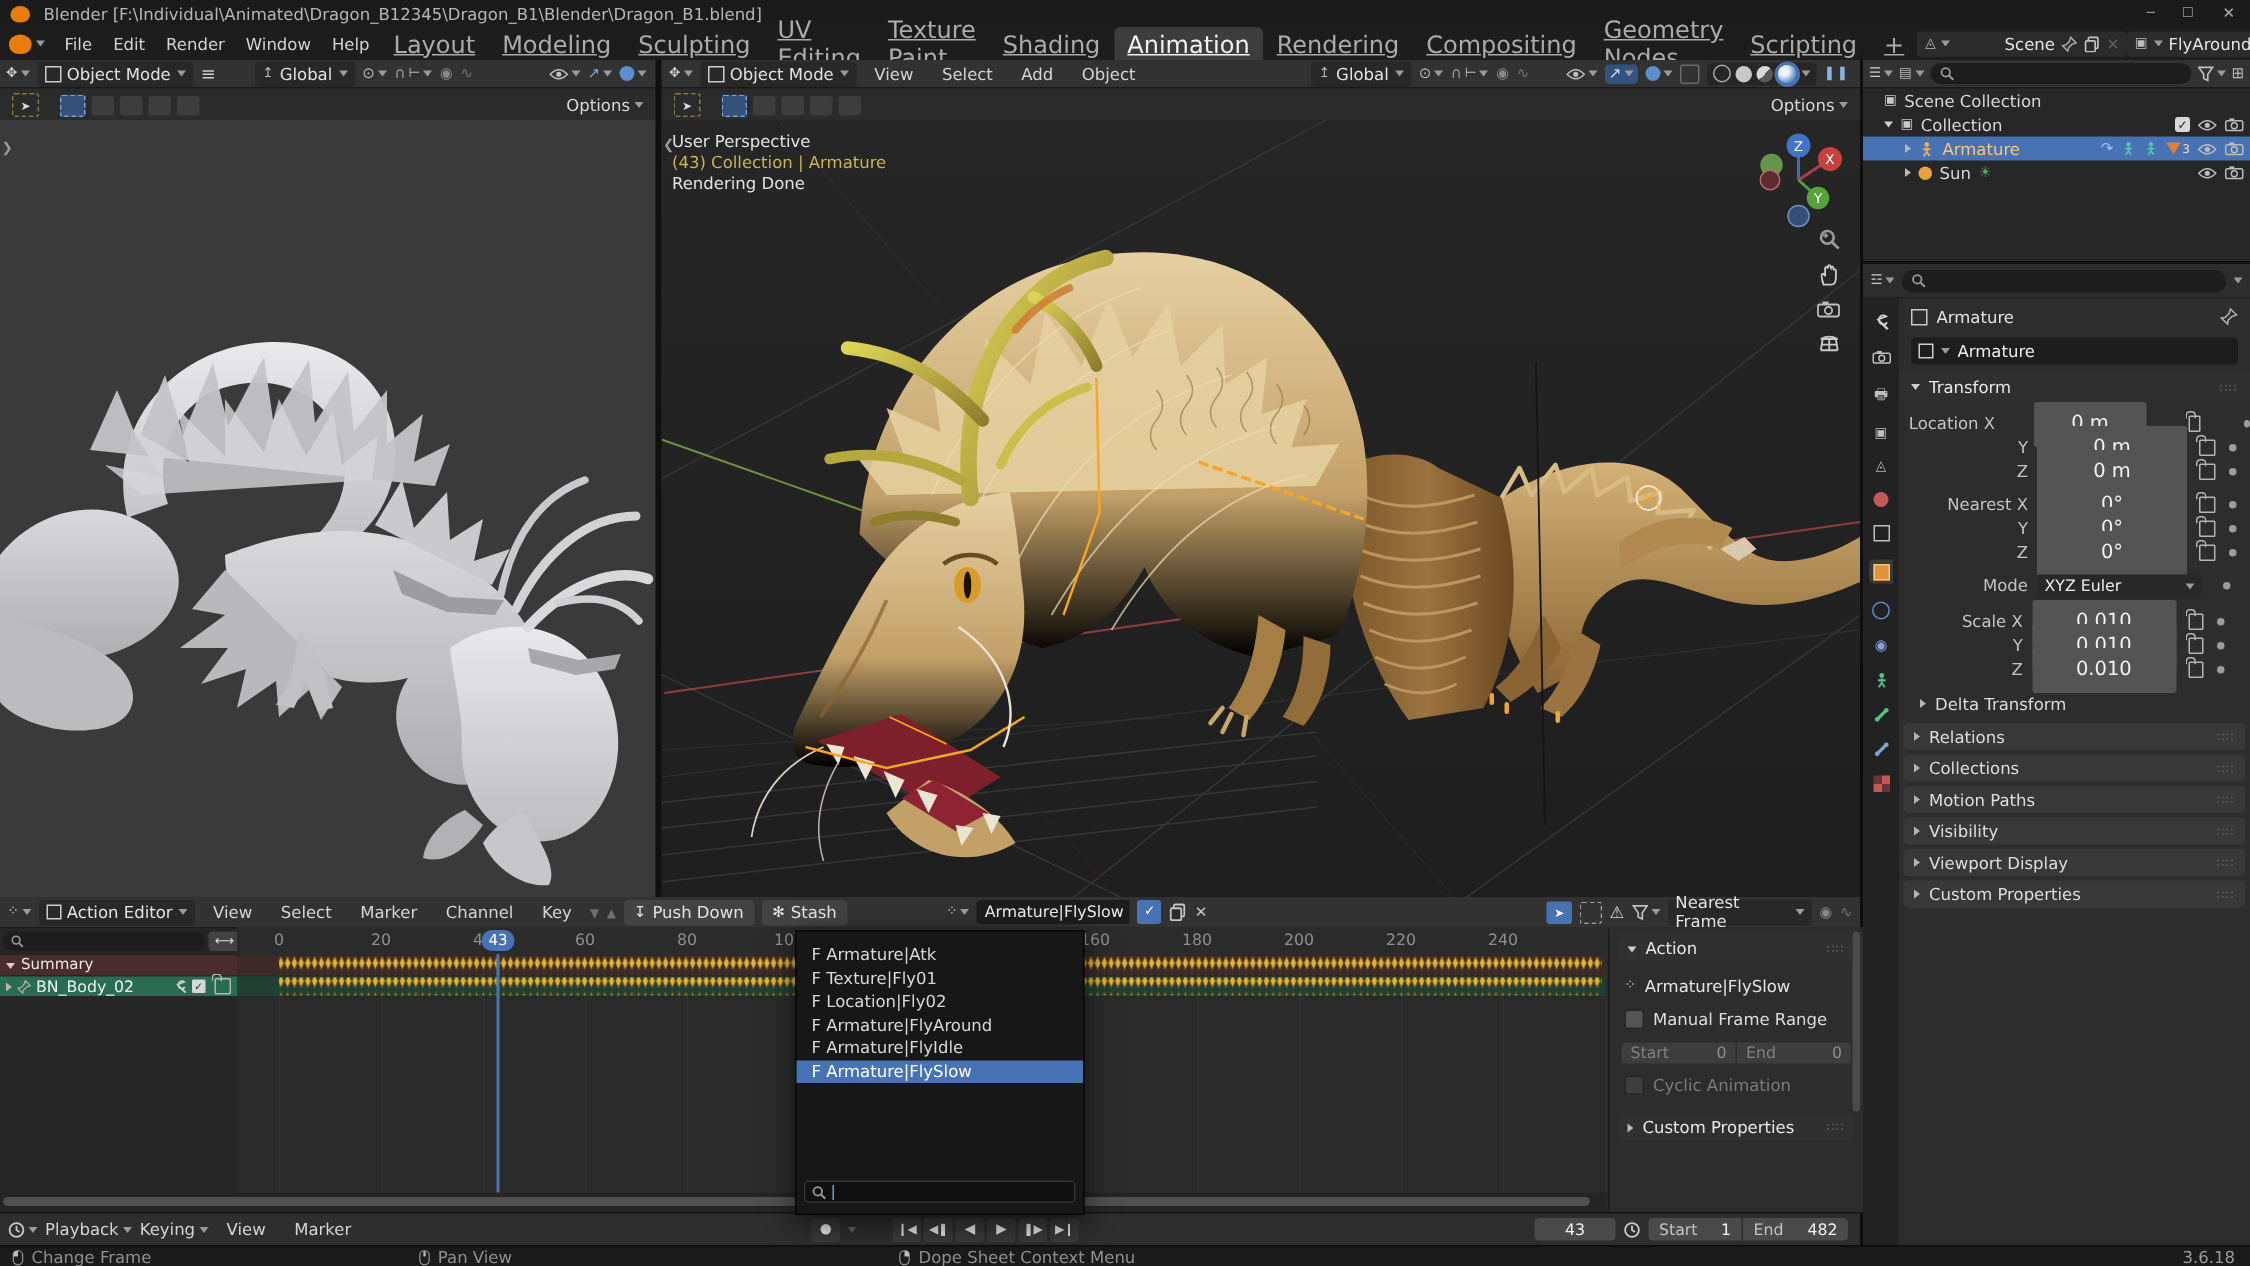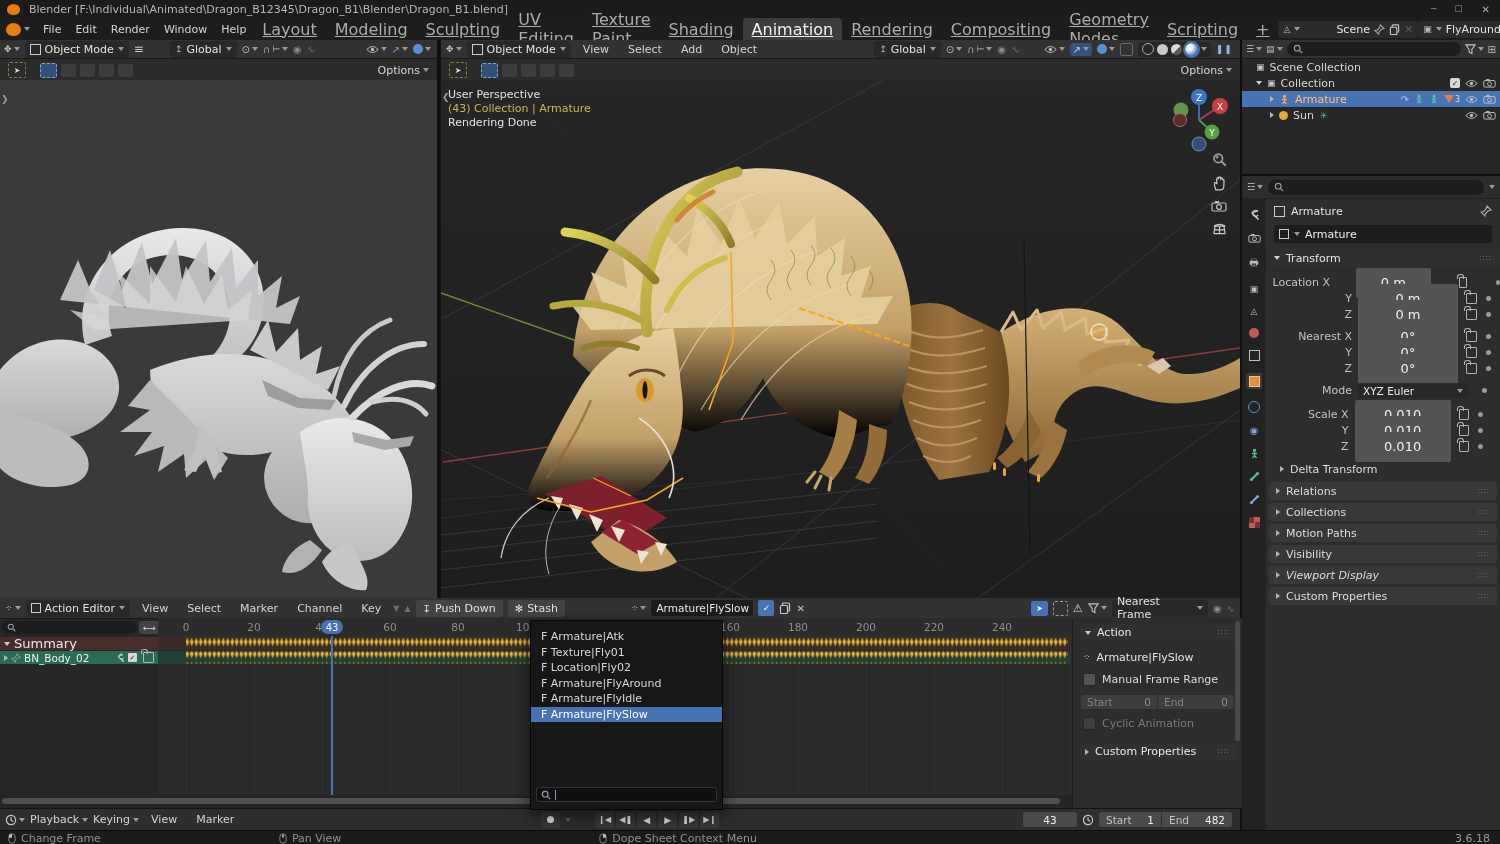--- a/index.html
+++ b/index.html
@@ -727,21 +727,21 @@
             <span style="flex:1;">Motion Paths</span>
             <span class="grip">∷∷</span>
           </div>
           <div class="panelC">
             <span class="cvr"></span>
             <span style="flex:1;">Visibility</span>
             <span class="grip">∷∷</span>
           </div>
           <div class="panelC">
             <span class="cvr"></span>
-            <span style="flex:1;font-style:italic;">Viewport Display</span>
+            <span style="flex:1;">Viewport Display</span>
             <span class="grip">∷∷</span>
           </div>
           <div class="panelC">
             <span class="cvr"></span>
             <span style="flex:1;">Custom Properties</span>
             <span class="grip">∷∷</span>
           </div>
         </div>
     </div>
   </div>
@@ -823,21 +823,21 @@
         <span class="rl" style="left: 504px;">140</span>
         <span class="rl" style="left: 572px;">160</span>
         <span class="rl" style="left: 640px;">180</span>
         <span class="rl" style="left: 708px;">200</span>
         <span class="rl" style="left: 776px;">220</span>
         <span class="rl" style="left: 844px;">240</span>
       </div>
 
     <div class="abs f" style="left:0;top:39px;width:158px;height:13px;background:#4a2c2c;gap:4px;padding:0 4px;box-sizing:border-box;">
       <span class="cvdn"></span>
-      <span style="color:#e8e8e8;font-size:13px;">Summary</span>
+      <span style="color:#e8e8e8;font-size:10px;">Summary</span>
     </div>
     <div class="abs f" style="left:0;top:53px;width:158px;height:13px;background:#2a6b54;gap:3px;padding:0 4px;box-sizing:border-box;">
       <span class="cvr"></span>
       <svg width="10" height="10">
           <use href="#i-pin"></use>
         </svg>
       <span style="color:#eef5f0;font-size:10.5px;flex:1;">BN_Body_02</span>
       <svg width="10" height="10">
           <use href="#i-wrench"></use>
         </svg>

